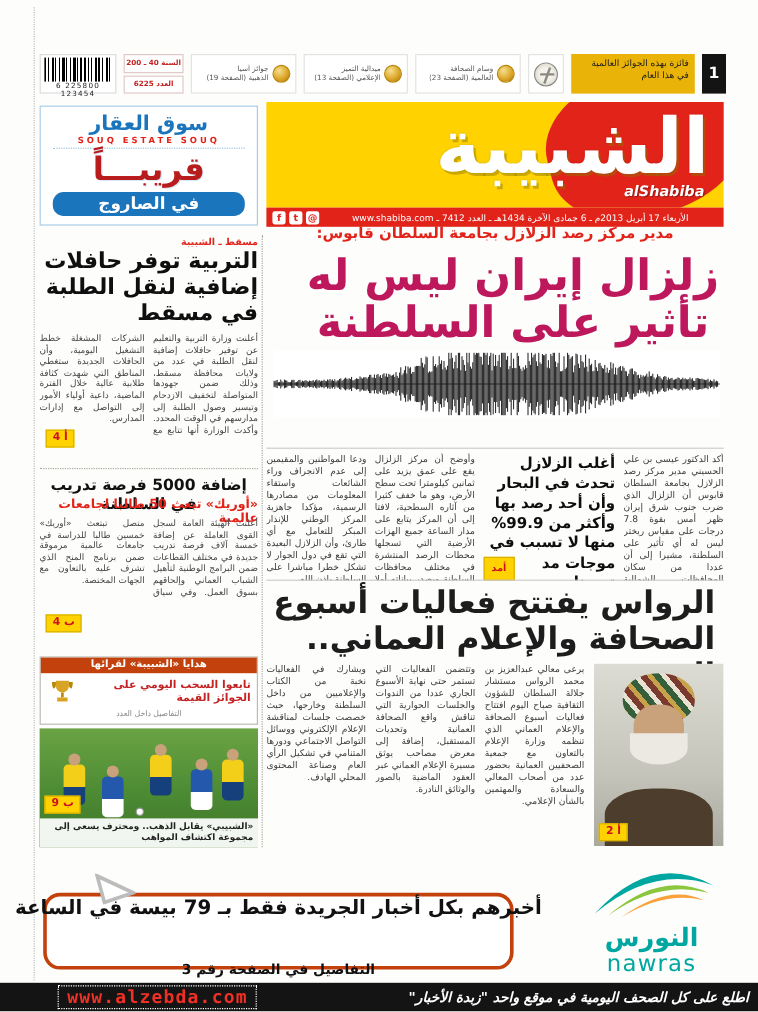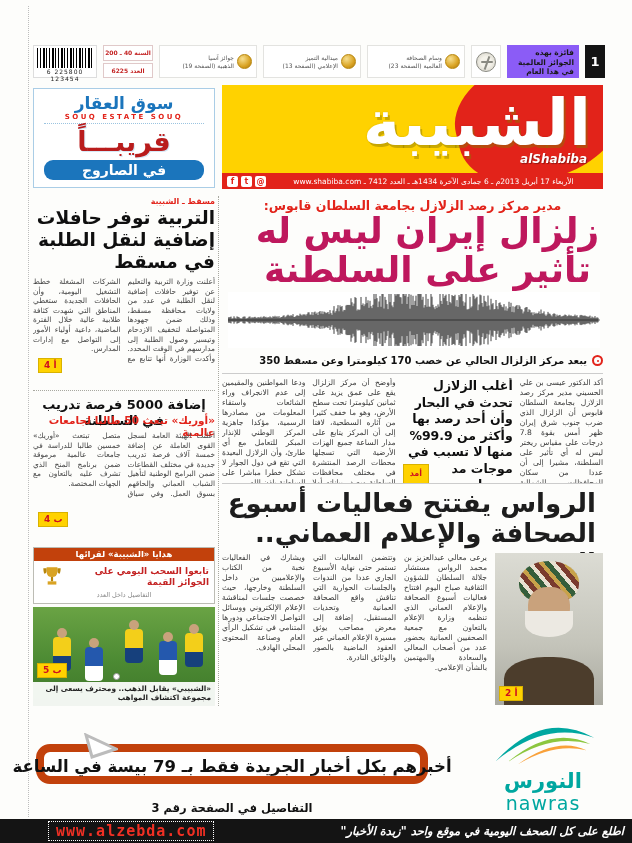--- a/index.html
+++ b/index.html
@@ -23,21 +23,21 @@
   .adbox { flex:1; border:1px solid #e3e3e0; background:#fff; display:flex; align-items:center;
           gap:3px; padding:2px 4px; direction:rtl; }
   .coin { width:15px; height:15px; border-radius:50%; flex:none;
           background:radial-gradient(circle at 35% 30%, #f7df8f, #d9a323 60%, #a87413); border:1px solid #b8860b; }
   .adbox .adtxt { font-size:6px; color:#555; line-height:8px; text-align:right; overflow:hidden; }
   .emblem { width:30px; border:1px solid #e3e3e0; background:#fff; display:flex; align-items:center; justify-content:center; }
   .emblem .crest { width:20px; height:20px; border-radius:50%; border:1.5px solid #8a8a82;
           background:radial-gradient(circle,#f4f2ea 40%,#cfccc0); position:relative; }
   .emblem .crest::before { content:""; position:absolute; left:9px; top:3px; width:2px; height:14px; background:#8a8a82; transform:rotate(20deg); }
   .emblem .crest::after  { content:""; position:absolute; left:4px; top:8px; width:12px; height:2px; background:#8a8a82; border-radius:2px; }
-  .award { width:72px; background:#8b5cf6; color:#1a1a1a; font-size:7.5px; font-weight:bold;
+  .award { width:103px; background:#eab308; color:#1a1a1a; font-size:7.5px; font-weight:normal;
           line-height:9.5px; text-align:right; padding:3px 5px; direction:rtl; }
   .edtab { width:20px; background:#141414; color:#fff; font-size:13px; font-weight:bold;
           display:flex; align-items:center; justify-content:center; }
 
   
   .resouq { position:absolute; left:33px; top:88px; width:182px; height:100px; background:#fff;
           border:1px solid #aacde6; padding-top:4px; }
   .rs-ar { text-align:center; color:#1b75bc; font-size:17px; font-weight:900; direction:rtl; }
   .rs-en { text-align:center; color:#e2231a; font-size:7px; letter-spacing:2.5px; font-weight:bold;
           border-bottom:1px dotted #9bc4e0; padding-bottom:2px; margin:0 10px 2px; }
@@ -58,21 +58,21 @@
           color:#fff; display:flex; align-items:center; padding:0 5px; gap:3px; }
   .soc { width:11px; height:11px; background:#fff; color:#e2231a; font-size:8px; font-weight:bold;
           display:flex; align-items:center; justify-content:center; border-radius:2px; }
   .infobar .itx { flex:1; text-align:center; font-size:7.5px; direction:rtl; white-space:nowrap; overflow:hidden; }
 
   
   .vdiv { position:absolute; left:218px; top:196px; height:510px; border-left:1px dotted #a8a8a0; }
   .hrule { position:absolute; background:#ccc; height:1px; }
 
   
-  .kicker { position:absolute; left:222px; top:198px; width:381px; text-align:center; color:#e2231a;
+  .kicker { position:absolute; left:222px; top:186px; width:381px; text-align:center; color:#e2231a;
           font-size:12.5px; font-weight:bold; direction:rtl; }
   .headline { position:absolute; left:252px; top:211px; width:351px; text-align:center; color:#be185d;
           font-size:36px; font-weight:900; line-height:39px; direction:rtl; }
   .seismo { position:absolute; left:228px; top:292px; width:372px; height:56px; background:#fff; }
   .capbar { position:absolute; left:222px; top:352px; width:381px; height:17px; direction:rtl;
           display:flex; align-items:center; gap:5px; }
   .capdot { width:11px; height:11px; border:2px solid #e2231a; border-radius:50%; position:relative; flex:none; }
   .capdot::after { content:""; position:absolute; left:2.5px; top:2.5px; width:2px; height:2px; background:#e2231a; border-radius:50%; }
   .caption { font-size:10px; font-weight:bold; color:#111; }
   .bodyrow { position:absolute; left:222px; top:378px; width:381px; height:106px; direction:rtl;
@@ -123,22 +123,22 @@
   .player { position:absolute; width:18px; height:34px; border-radius:4px; }
   .player::before { content:""; position:absolute; left:4px; top:-9px; width:10px; height:10px;
           border-radius:50%; background:#c9a27c; }
   .py { background:linear-gradient(180deg,#f3cf1a 0 55%,#16407c 55% 100%); }
   .pb { background:linear-gradient(180deg,#2458ad 0 55%,#fff 55% 100%); }
   .ball { position:absolute; width:7px; height:7px; border-radius:50%; background:#fff; border:1px solid #999; }
   .sbcap { position:absolute; left:0; right:0; bottom:0; background:rgba(255,255,255,.93); font-size:7.4px;
           font-weight:bold; color:#222; direction:rtl; text-align:right; padding:2px 4px; line-height:9px; height:24px; }
 
   
-  .bubble { position:absolute; left:36px; top:744px; width:392px; height:40px; background:#fff;
-          border:8px solid #c2410c; border-radius:14px; display:flex; align-items:flex-end; justify-content:center; }
+  .bubble { position:absolute; left:36px; top:744px; width:392px; height:64px; background:#fff;
+          border:3px solid #c2410c; border-radius:14px; display:flex; align-items:flex-start; justify-content:center; }
   .bubble-text { font-size:16.5px; font-weight:900; color:#111; direction:rtl; white-space:nowrap; }
   .tail { position:absolute; top:-19px; left:40px; }
   .details { position:absolute; left:36px; top:801px; width:392px; text-align:center; font-size:11.5px;
           font-weight:900; color:#111; direction:rtl; }
   .nawras { position:absolute; left:468px; top:714px; width:150px; text-align:center; }
   .nawras .brand-ar { color:#00a7a0; font-size:21px; font-weight:900; direction:rtl; line-height:23px; }
   .nawras .brand-en { color:#00a7a0; font-size:19px; letter-spacing:1px; line-height:21px; }
 
   
   .footer { position:absolute; left:0; top:819px; width:632px; height:24px; background:#141414;
@@ -216,24 +216,20 @@
     <div>تأثير على السلطنة</div>
   </div>
 
   <div class="seismo">
     <svg width="372" height="56" viewBox="0 0 372 56">
       <line x1="0" y1="28" x2="372" y2="28" stroke="#111" stroke-width="0.6"></line>
       <path id="seismo-path" stroke="#111" stroke-width="0.8" fill="none" d="M0 25.3L0 30.7M1 25.4L1 30.6M2 25.1L2 30.9M3 24.6L3 31.4M4 26.6L4 29.4M5 26.3L5 29.7M6 24.3L6 31.7M7 25.8L7 30.2M8 26.6L8 29.4M9 24.4L9 31.6M10 24.9L10 31.1M11 25.2L11 30.8M12 26.2L12 29.8M13 26.5L13 29.5M14 26.4L14 29.6M15 24.9L15 31.1M16 24.5L16 31.5M17 24.6L17 31.4M18 26.6L18 29.4M19 26.3L19 29.7M20 25.8L20 30.2M21 24.7L21 31.3M22 24.5L22 31.5M23 26.2L23 29.8M24 25.2L24 30.8M25 25.8L25 30.2M26 25.2L26 30.8M27 24.8L27 31.2M28 25.6L28 30.4M29 26.1L29 29.9M30 25.1L30 30.9M31 25.5L31 30.5M32 25.5L32 30.5M33 24.7L33 31.3M34 26.1L34 29.9M35 24.9L35 31.1M36 24.2L36 31.8M37 25.3L37 30.7M38 24.8L38 31.2M39 25.9L39 30.1M40 25.1L40 30.9M41 25.5L41 30.5M42 24.4L42 31.6M43 25.4L43 30.6M44 25.7L44 30.3M45 24.2L45 31.8M46 25.0L46 31.0M47 23.8L47 32.2M48 25.2L48 30.8M49 24.2L49 31.8M50 25.5L50 30.5M51 24.1L51 31.9M52 26.0L52 30.0M53 25.1L53 30.9M54 25.0L54 31.0M55 23.8L55 32.2M56 23.3L56 32.7M57 25.3L57 30.7M58 24.5L58 31.5M59 23.5L59 32.5M60 22.7L60 33.3M61 23.5L61 32.5M62 24.2L62 31.8M63 23.1L63 32.9M64 23.9L64 32.1M65 22.1L65 33.9M66 25.0L66 31.0M67 24.9L67 31.1M68 24.1L68 31.9M69 23.2L69 32.8M70 23.7L70 32.3M71 23.8L71 32.2M72 21.7L72 34.3M73 22.7L73 33.3M74 23.5L74 32.5M75 22.4L75 33.6M76 22.5L76 33.5M77 22.4L77 33.6M78 23.5L78 32.5M79 22.1L79 33.9M80 20.4L80 35.6M81 20.3L81 35.7M82 22.6L82 33.4M83 22.7L83 33.3M84 20.1L84 35.9M85 23.1L85 32.9M86 20.3L86 35.7M87 19.6L87 36.4M88 21.9L88 34.1M89 20.6L89 35.4M90 23.0L90 33.0M91 20.0L91 36.0M92 19.0L92 37.0M93 21.7L93 34.3M94 19.3L94 36.7M95 22.1L95 33.9M96 19.6L96 36.4M97 20.2L97 35.8M98 21.2L98 34.8M99 20.7L99 35.3M100 20.0L100 36.0M101 22.1L101 33.9M102 18.1L102 37.9M103 21.2L103 34.8M104 22.9L104 33.1M105 18.5L105 37.5M106 14.1L106 41.9M107 20.6L107 35.4M108 19.1L108 36.9M109 16.5L109 39.5M110 13.1L110 42.9M111 19.3L111 36.7M112 13.4L112 42.6M113 15.0L113 41.0M114 14.0L114 42.0M115 19.4L115 36.6M116 17.9L116 38.1M117 18.1L117 37.9M118 13.5L118 42.5M119 12.9L119 43.1M120 13.0L120 43.0M121 12.9L121 43.1M122 13.1L122 42.9M123 6.3L123 49.7M124 10.3L124 45.7M125 14.2L125 41.8M126 11.6L126 44.4M127 5.1L127 50.9M128 5.9L128 50.1M129 18.5L129 37.5M130 17.3L130 38.7M131 18.1L131 37.9M132 17.5L132 38.5M133 5.0L133 51.0M134 13.0L134 43.0M135 11.4L135 44.6M136 14.1L136 41.9M137 12.3L137 43.7M138 4.9L138 51.1M139 11.1L139 44.9M140 8.3L140 47.7M141 15.8L141 40.2M142 8.8L142 47.2M143 14.2L143 41.8M144 16.1L144 39.9M145 12.8L145 43.2M146 2.0L146 54.0M147 7.1L147 48.9M148 2.0L148 54.0M149 6.2L149 49.8M150 15.1L150 40.9M151 9.5L151 46.5M152 4.1L152 51.9M153 14.8L153 41.2M154 2.0L154 54.0M155 2.0L155 54.0M156 16.5L156 39.5M157 4.9L157 51.1M158 7.9L158 48.1M159 12.1L159 43.9M160 17.1L160 38.9M161 2.0L161 54.0M162 10.1L162 45.9M163 2.0L163 54.0M164 13.5L164 42.5M165 15.2L165 40.8M166 9.9L166 46.1M167 2.0L167 54.0M168 3.6L168 52.4M169 2.0L169 54.0M170 2.4L170 53.6M171 2.0L171 54.0M172 5.1L172 50.9M173 5.4L173 50.6M174 11.8L174 44.2M175 2.0L175 54.0M176 2.0L176 54.0M177 3.9L177 52.1M178 2.0L178 54.0M179 12.0L179 44.0M180 4.8L180 51.2M181 2.0L181 54.0M182 16.7L182 39.3M183 2.7L183 53.3M184 13.0L184 43.0M185 3.8L185 52.2M186 13.0L186 43.0M187 8.8L187 47.2M188 3.7L188 52.3M189 14.0L189 42.0M190 2.0L190 54.0M191 2.0L191 54.0M192 2.0L192 54.0M193 2.0L193 54.0M194 7.8L194 48.2M195 4.8L195 51.2M196 15.6L196 40.4M197 13.1L197 42.9M198 2.0L198 54.0M199 14.8L199 41.2M200 6.9L200 49.1M201 14.6L201 41.4M202 14.8L202 41.2M203 2.0L203 54.0M204 4.7L204 51.3M205 12.8L205 43.2M206 15.3L206 40.7M207 17.1L207 38.9M208 14.1L208 41.9M209 15.9L209 40.1M210 12.4L210 43.6M211 14.7L211 41.3M212 2.0L212 54.0M213 8.9L213 47.1M214 12.0L214 44.0M215 2.0L215 54.0M216 5.9L216 50.1M217 3.9L217 52.1M218 2.6L218 53.4M219 9.1L219 46.9M220 13.0L220 43.0M221 2.0L221 54.0M222 10.0L222 46.0M223 11.3L223 44.7M224 3.0L224 53.0M225 4.0L225 52.0M226 4.1L226 51.9M227 2.8L227 53.2M228 14.3L228 41.7M229 8.1L229 47.9M230 14.9L230 41.1M231 3.0L231 53.0M232 4.7L232 51.3M233 2.0L233 54.0M234 2.0L234 54.0M235 9.3L235 46.7M236 13.8L236 42.2M237 10.4L237 45.6M238 2.0L238 54.0M239 17.4L239 38.6M240 17.4L240 38.6M241 16.8L241 39.2M242 4.9L242 51.1M243 15.5L243 40.5M244 14.3L244 41.7M245 2.0L245 54.0M246 3.7L246 52.3M247 7.2L247 48.8M248 5.8L248 50.2M249 4.8L249 51.2M250 18.2L250 37.8M251 12.5L251 43.5M252 2.6L252 53.4M253 3.3L253 52.7M254 11.0L254 45.0M255 14.7L255 41.3M256 3.9L256 52.1M257 8.9L257 47.1M258 9.9L258 46.1M259 14.2L259 41.8M260 3.5L260 52.5M261 13.5L261 42.5M262 17.6L262 38.4M263 6.8L263 49.2M264 12.3L264 43.7M265 11.1L265 44.9M266 17.4L266 38.6M267 17.0L267 39.0M268 8.0L268 48.0M269 14.1L269 41.9M270 17.2L270 38.8M271 11.0L271 45.0M272 10.4L272 45.6M273 12.9L273 43.1M274 14.7L274 41.3M275 15.3L275 40.7M276 12.1L276 43.9M277 18.4L277 37.6M278 14.4L278 41.6M279 18.7L279 37.3M280 16.4L280 39.6M281 9.8L281 46.2M282 15.0L282 41.0M283 10.8L283 45.2M284 19.9L284 36.1M285 14.3L285 41.7M286 20.3L286 35.7M287 14.8L287 41.2M288 13.8L288 42.2M289 13.0L289 43.0M290 17.0L290 39.0M291 13.2L291 42.8M292 14.5L292 41.5M293 17.1L293 38.9M294 17.5L294 38.5M295 21.4L295 34.6M296 19.5L296 36.5M297 15.9L297 40.1M298 15.1L298 40.9M299 15.1L299 40.9M300 19.9L300 36.1M301 17.3L301 38.7M302 18.1L302 37.9M303 20.7L303 35.3M304 20.3L304 35.7M305 23.2L305 32.8M306 20.3L306 35.7M307 22.0L307 34.0M308 20.8L308 35.2M309 21.9L309 34.1M310 21.0L310 35.0M311 19.4L311 36.6M312 22.0L312 34.0M313 17.5L313 38.5M314 21.5L314 34.5M315 21.2L315 34.8M316 19.4L316 36.6M317 22.5L317 33.5M318 24.0L318 32.0M319 22.5L319 33.5M320 19.9L320 36.1M321 21.5L321 34.5M322 21.8L322 34.2M323 23.3L323 32.7M324 24.4L324 31.6M325 22.1L325 33.9M326 21.3L326 34.7M327 21.9L327 34.1M328 24.6L328 31.4M329 22.6L329 33.4M330 24.0L330 32.0M331 23.2L331 32.8M332 22.9L332 33.1M333 24.5L333 31.5M334 24.4L334 31.6M335 23.9L335 32.1M336 23.5L336 32.5M337 22.5L337 33.5M338 23.0L338 33.0M339 24.3L339 31.7M340 23.9L340 32.1M341 22.7L341 33.3M342 23.9L342 32.1M343 23.3L343 32.7M344 24.1L344 31.9M345 24.3L345 31.7M346 23.9L346 32.1M347 22.6L347 33.4M348 24.1L348 31.9M349 23.2L349 32.8M350 25.3L350 30.7M351 25.5L351 30.5M352 23.4L352 32.6M353 22.9L353 33.1M354 23.3L354 32.7M355 23.7L355 32.3M356 23.8L356 32.2M357 23.5L357 32.5M358 24.2L358 31.8M359 24.4L359 31.6M360 24.8L360 31.2M361 24.5L361 31.5M362 23.6L362 32.4M363 26.0L363 30.0M364 24.5L364 31.5M365 25.5L365 30.5M366 25.7L366 30.3M367 24.1L367 31.9M368 26.1L368 29.9M369 25.3L369 30.7M370 25.8L370 30.2"></path>
     </svg>
   </div>
 
-  <div class="capbar">
-    <span class="capdot"></span>
-    <span class="caption">يبعد مركز الزلزال الحالي عن خصب 170 كيلومترا وعن مسقط 350</span>
-  </div>
   <div class="hrule" style="left:222px; top:373px; width:381px;"></div>
 
   <div class="bodyrow">
     <div class="bcol">أكد الدكتور عيسى بن علي الحسيني مدير مركز رصد الزلازل بجامعة السلطان قابوس أن الزلزال الذي ضرب جنوب شرق إيران ظهر أمس بقوة 7.8 درجات على مقياس ريختر ليس له أي تأثير على السلطنة، مشيرا إلى أن عددا من سكان المحافظات الشمالية شعروا بالهزة دون تسجيل أي أضرار مادية أو بشرية تذكر.</div>
     <div class="pquote">
       <span>أغلب الزلازل تحدث في البحار وأن أحد رصد بها وأكثر من 99.9% منها لا تسبب في موجات مد تسونامي</span>
       <span class="qtag">أمد</span>
     </div>
     <div class="bcol">وأوضح أن مركز الزلزال يقع على عمق يزيد على ثمانين كيلومترا تحت سطح الأرض، وهو ما خفف كثيرا من آثاره السطحية، لافتا إلى أن المركز يتابع على مدار الساعة جميع الهزات الأرضية التي تسجلها محطات الرصد المنتشرة في مختلف محافظات السلطنة ويصدر بياناته أولا بأول.</div>
     <div class="bcol">ودعا المواطنين والمقيمين إلى عدم الانجراف وراء الشائعات واستقاء المعلومات من مصادرها الرسمية، مؤكدا جاهزية المركز الوطني للإنذار المبكر للتعامل مع أي طارئ، وأن الزلازل البعيدة التي تقع في دول الجوار لا تشكل خطرا مباشرا على السلطنة بإذن الله.</div>
@@ -288,21 +284,21 @@
     <div class="promo-note">التفاصيل داخل العدد</div>
   </div>
 
   <div class="sbphoto">
     <div class="player py" style="left:20px; top:30px;"></div>
     <div class="player pb" style="left:52px; top:40px;"></div>
     <div class="player py" style="left:92px; top:22px;"></div>
     <div class="player pb" style="left:126px; top:34px;"></div>
     <div class="player py" style="left:152px; top:26px;"></div>
     <div class="ball" style="left:80px; top:66px;"></div>
-    <span class="ptag" style="left:4px; bottom:28px;">5 ب</span>
+    <span class="ptag" style="left:4px; bottom:28px;">9 ب</span>
     <div class="sbcap">«الشبيبي» يقابل الذهب.. ومحترف يسعى إلى مجموعة اكتشاف المواهب</div>
   </div>
 
   <div class="bubble">
     <svg class="tail" width="34" height="26">
       <polygon points="2,2 32,16 8,24" fill="#ffffff" stroke="#bcbcbc" stroke-width="3"></polygon>
     </svg>
     <span class="bubble-text">أخبرهم بكل أخبار الجريدة فقط بـ 79 بيسة في الساعة</span>
   </div>
   <div class="details">التفاصيل في الصفحة رقم 3</div>

